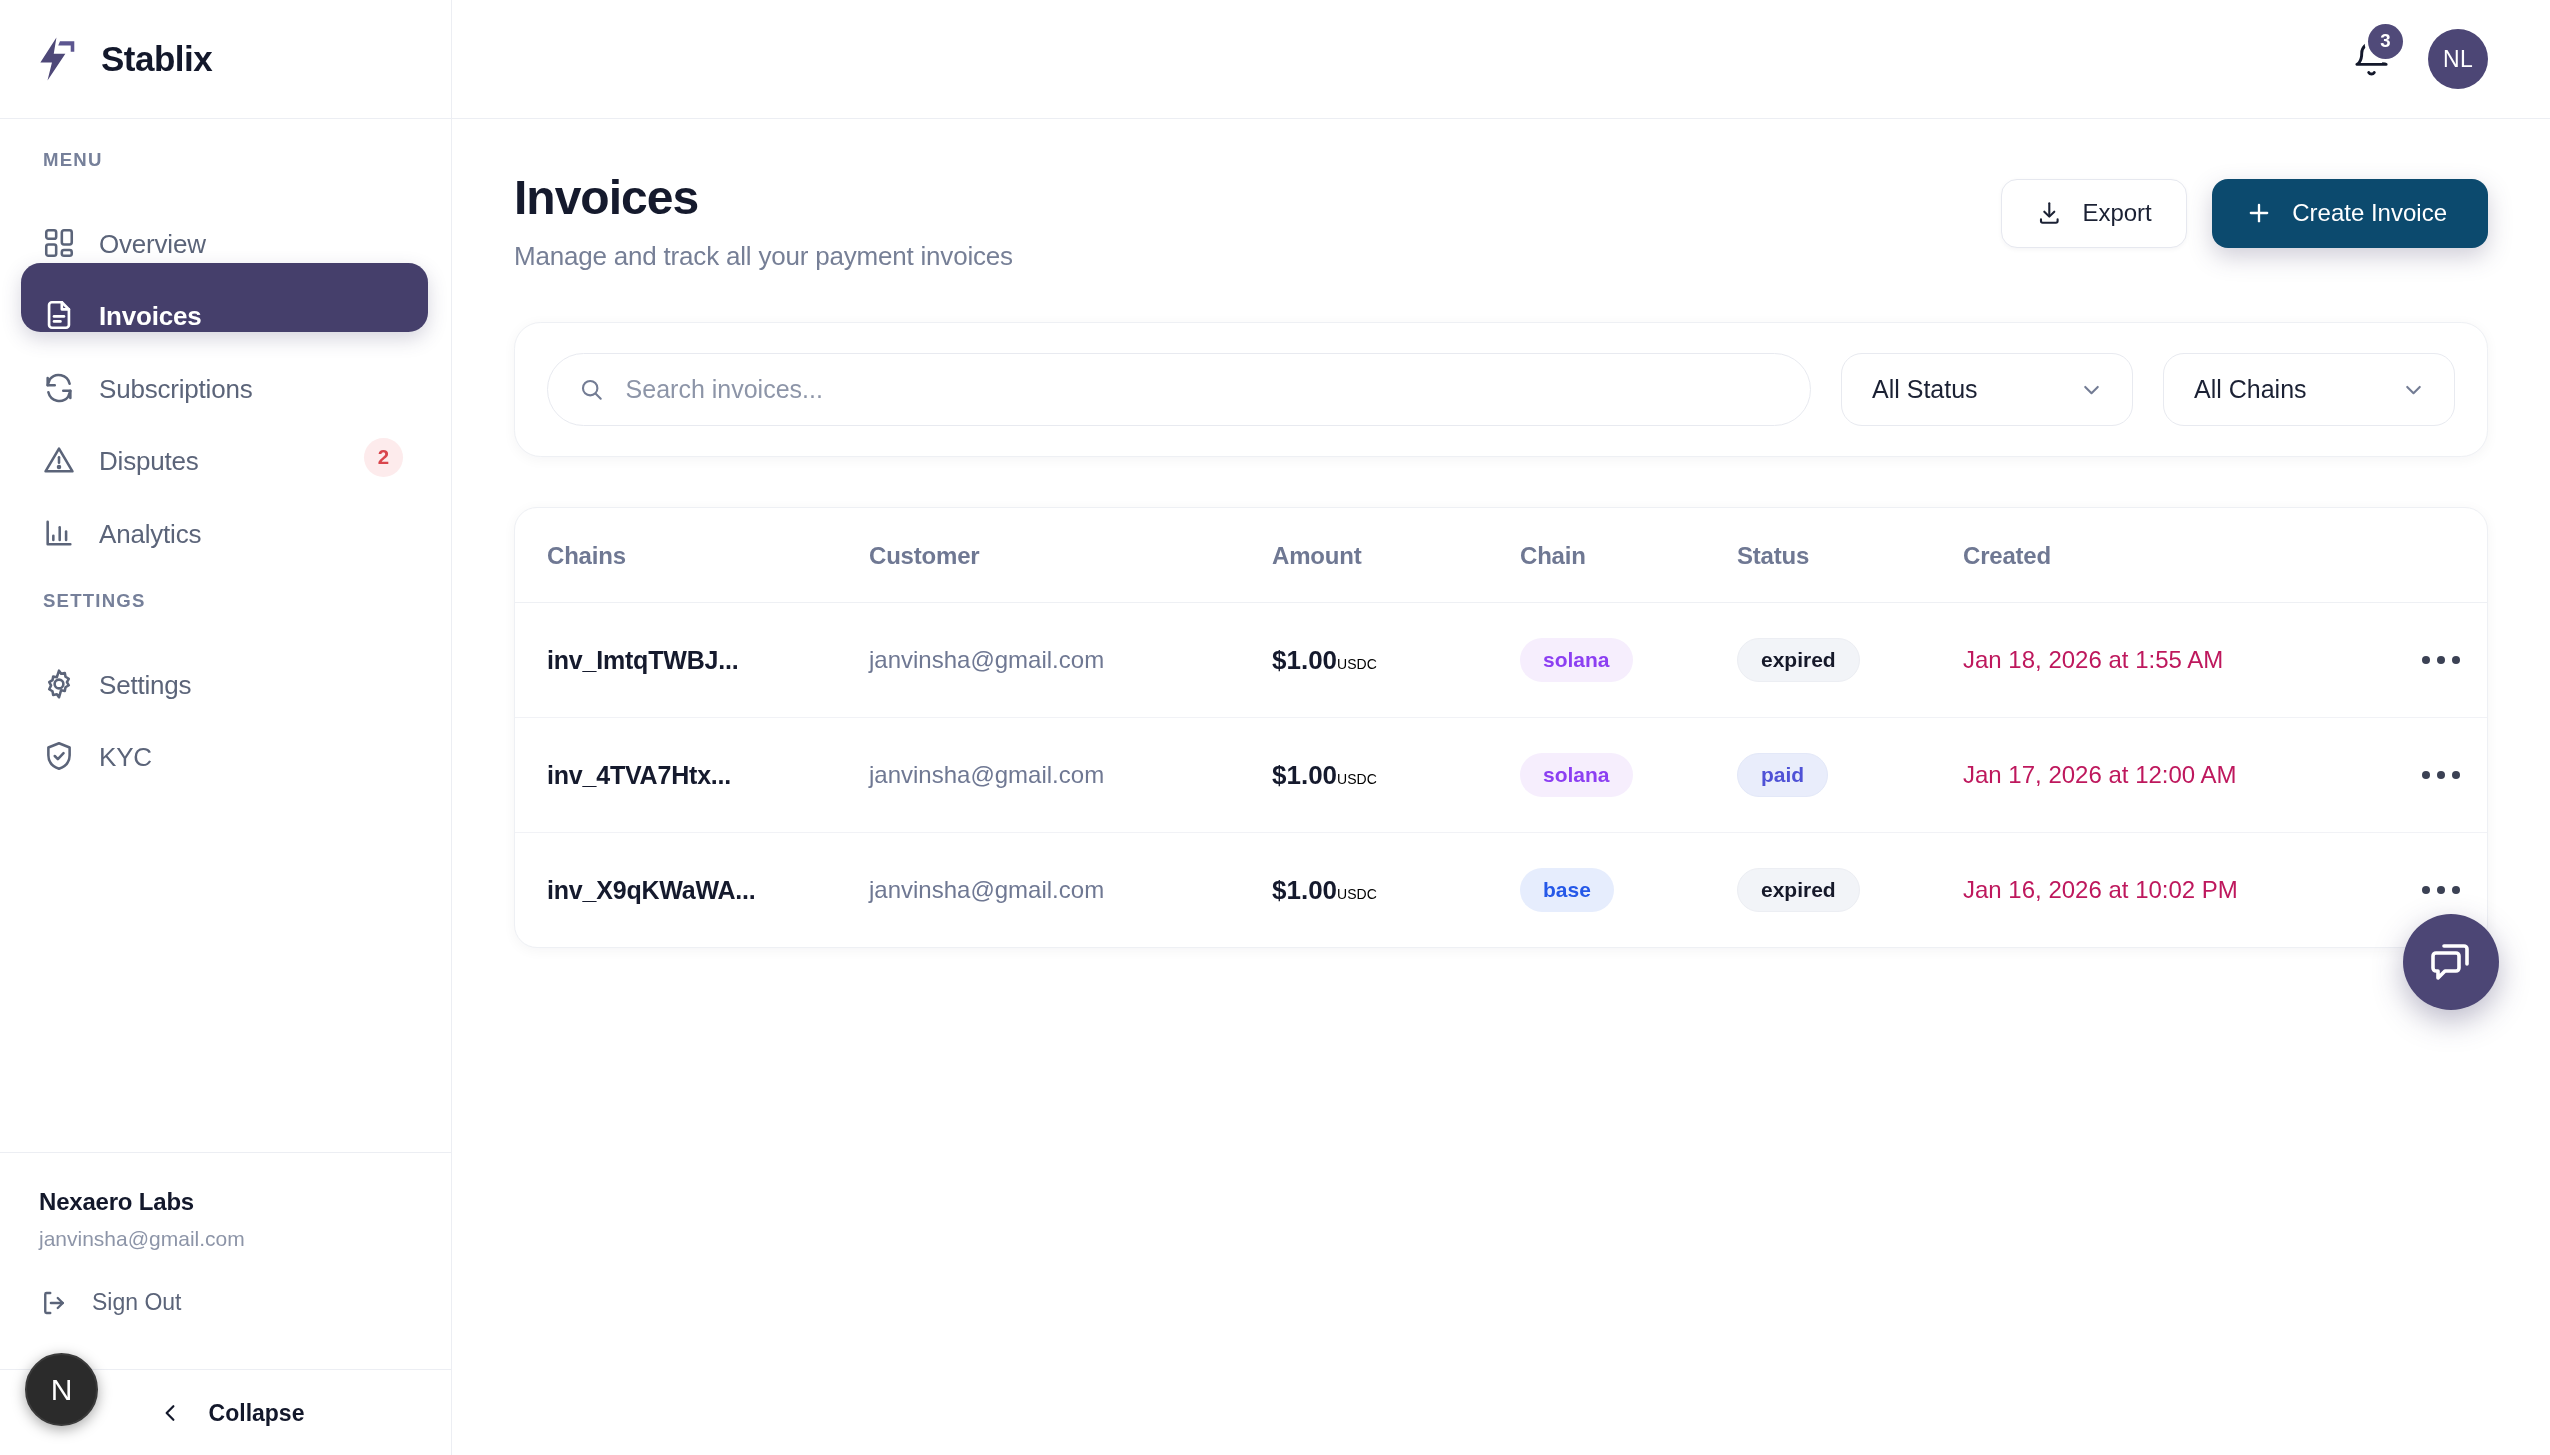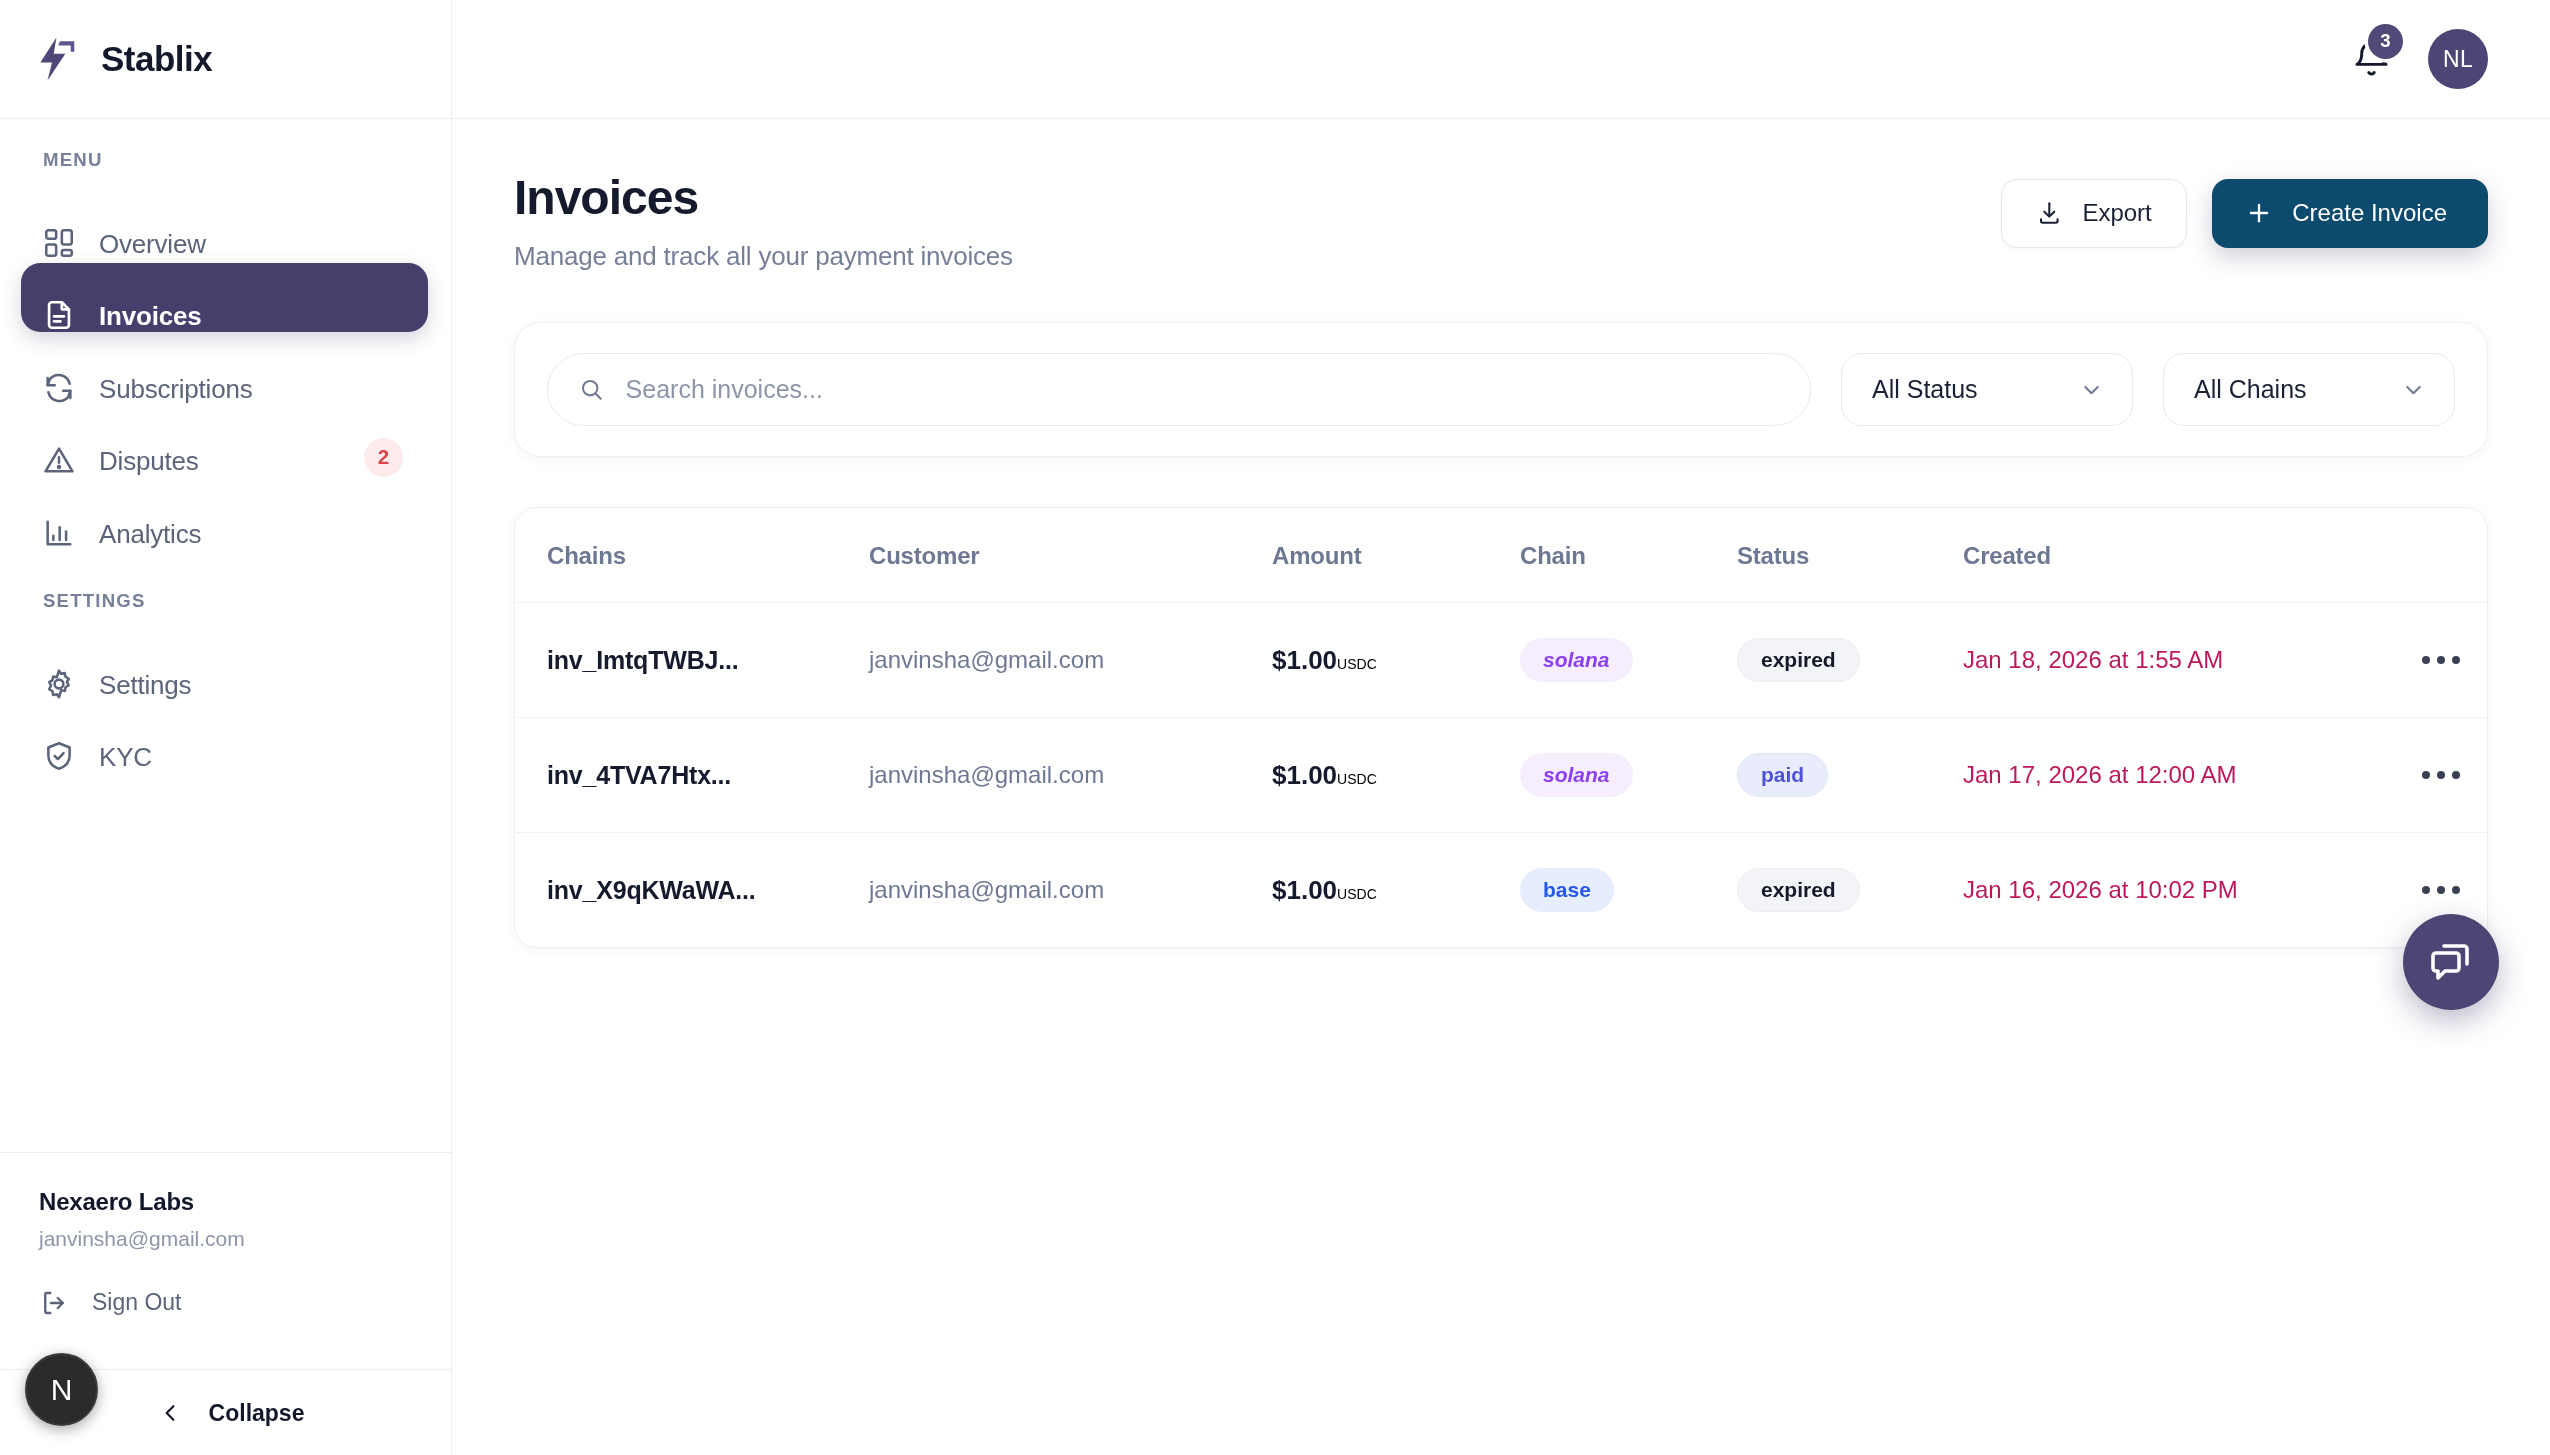--- a/index.html
+++ b/index.html
@@ -171,21 +171,21 @@
   .col-status   { width: 226px; }
   .col-created  { width: auto; }
   .col-menu     { width: 106px; }
 
   .cell-invoice { font-size: 25px; font-weight: 600; color: #151a2d; letter-spacing: -0.2px; }
   .cell-customer { font-size: 24px; color: #6f7893; }
   .cell-amount { font-size: 26px; font-weight: 700; color: #151a2d; }
   .cell-created { font-size: 24px; color: #be185d; }
 
   .pill { display: inline-flex; align-items: center; height: 44px; padding: 0 23px; border-radius: 885px; font-size: 21px; font-weight: 600; }
-  .pill-solana { background: #f6eefd; color: #8c3ff2; font-style: italic; }
+  .pill-solana { background: #f6eefd; color: #8c3ff2; }
   .pill-base   { background: #e6edfd; color: #2558e8; }
   .pill-expired{ background: #f2f4f8; color: #16192a; border: 1.8px solid #eceef3; }
   .pill-paid   { background: #e9edfb; color: #4f52d6; border: 1.8px solid #e3e8f8; }
 
   .dots-btn {
     width: 50px; height: 39px; display: flex; align-items: center; justify-content: center;
     gap: 7px; cursor: pointer; background: transparent; border: none; margin-left: auto; margin-right: 21px;
   }
   .dots-btn i { width: 8px; height: 8px; border-radius: 50%; background: #3b4154; display: block; }
 

